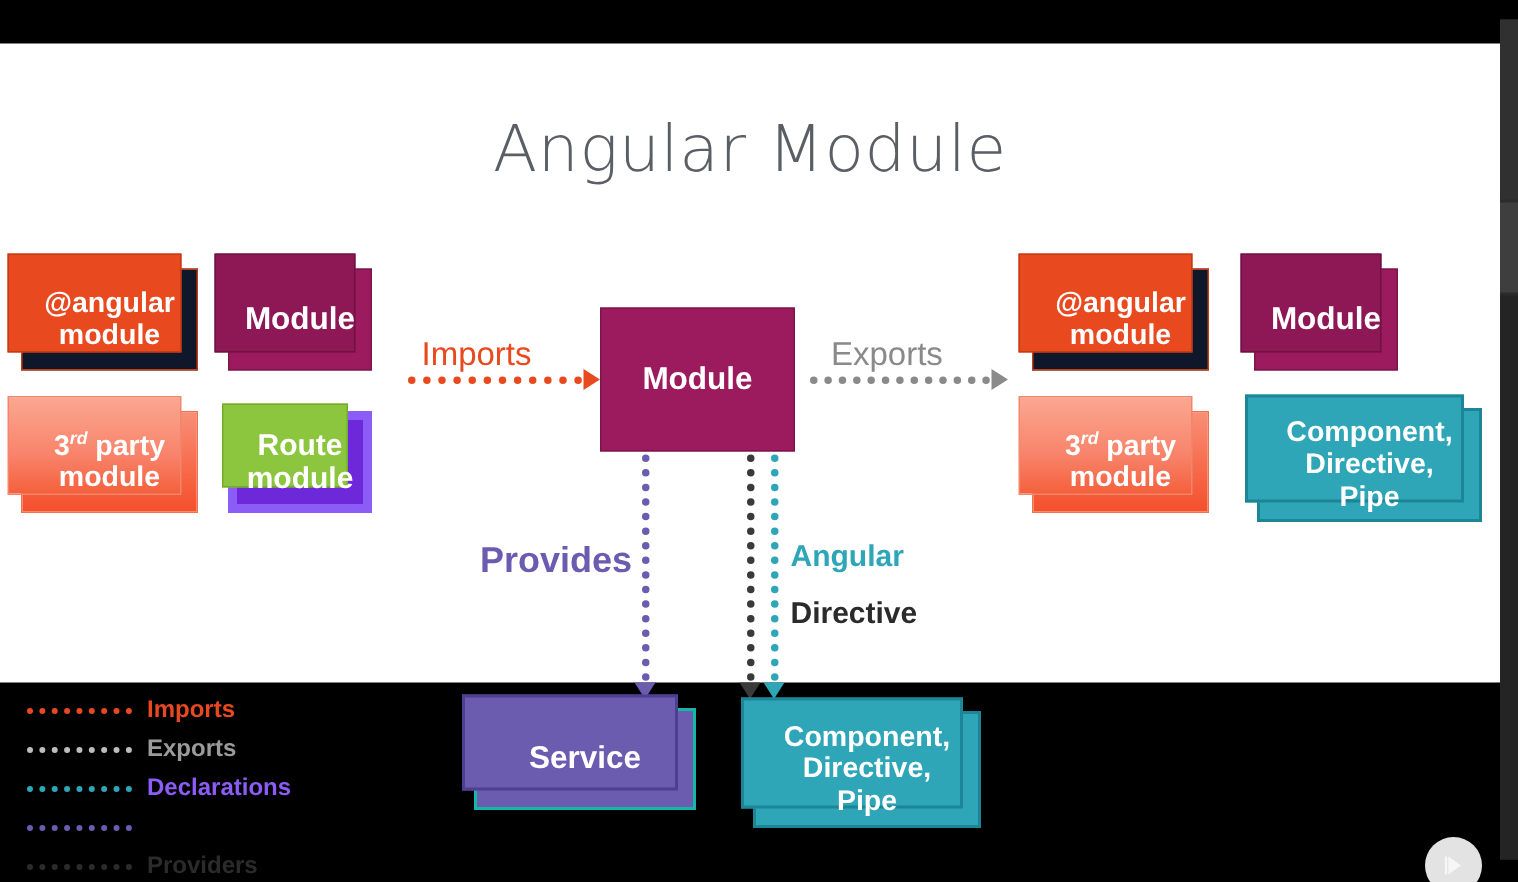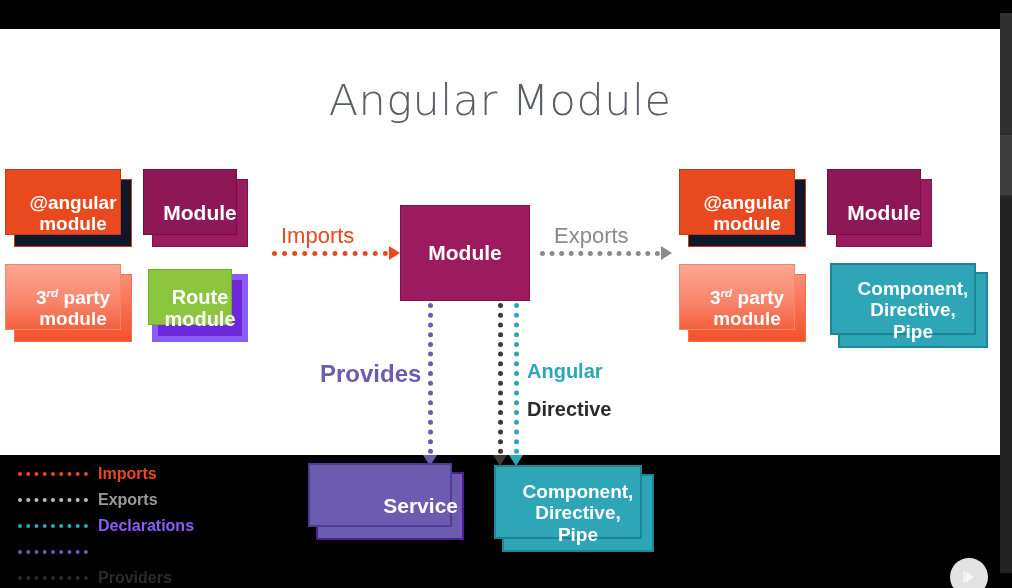--- a/index.html
+++ b/index.html
@@ -102,21 +102,21 @@
   
   .c-magenta     { background: #9c1b5e; border: 1px solid #7d1549; }
   .c-magenta .shadow { background: #8e1856; border: 1px solid #6f1241; }
   
   .c-green       { background: #6d28d9; border: 6px solid #8b5cf6; }
   .c-green .shadow { background: #8cc63f; border: 1px solid #74ad2c; }
   
   .c-teal        { background: #2ea6b8; border: 2px solid #1c8696; }
   .c-teal .shadow { background: #2ea6b8; border: 2px solid #1c8696; }
   
-  .c-purple      { background: #6c5cb0; border: 2px solid #4c1d95; justify-content: flex-end; }
+  .c-purple      { background: #6c5cb0; border: 2px solid #14b8a6; }
   .c-purple .shadow { background: #6c5cb0; border: 2px solid #4e3f92; }
 
   
   .center-module {
     position: absolute;
     left: 400px; top: 176px;
     width: 130px; height: 96px;
     background: #9c1b5e;
     border: 1px solid #7d1549;
     box-sizing: border-box;

